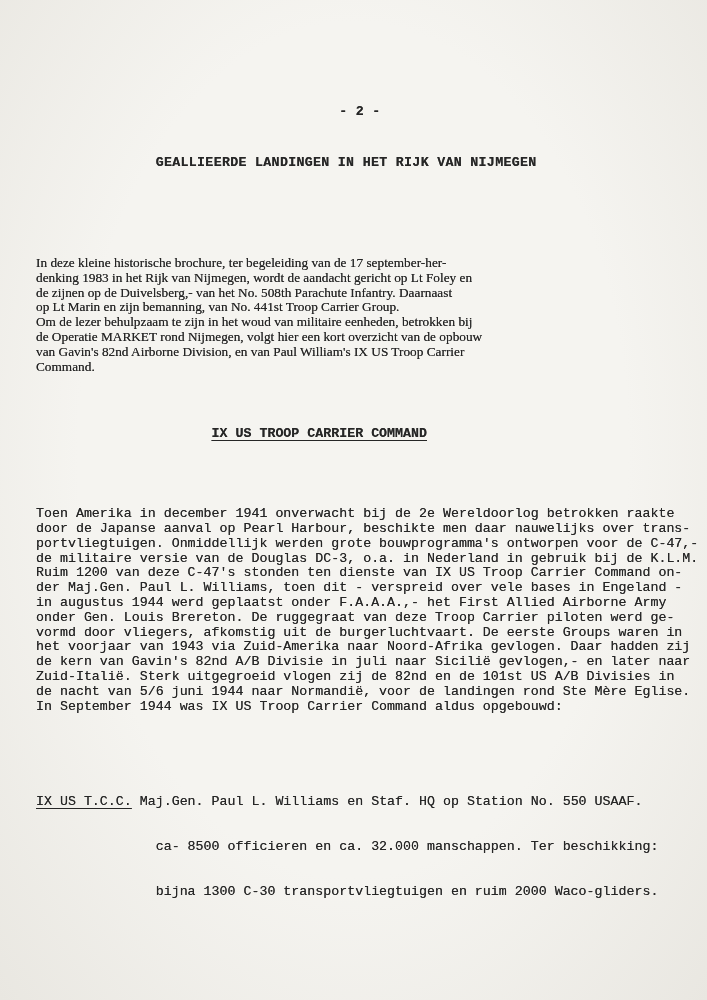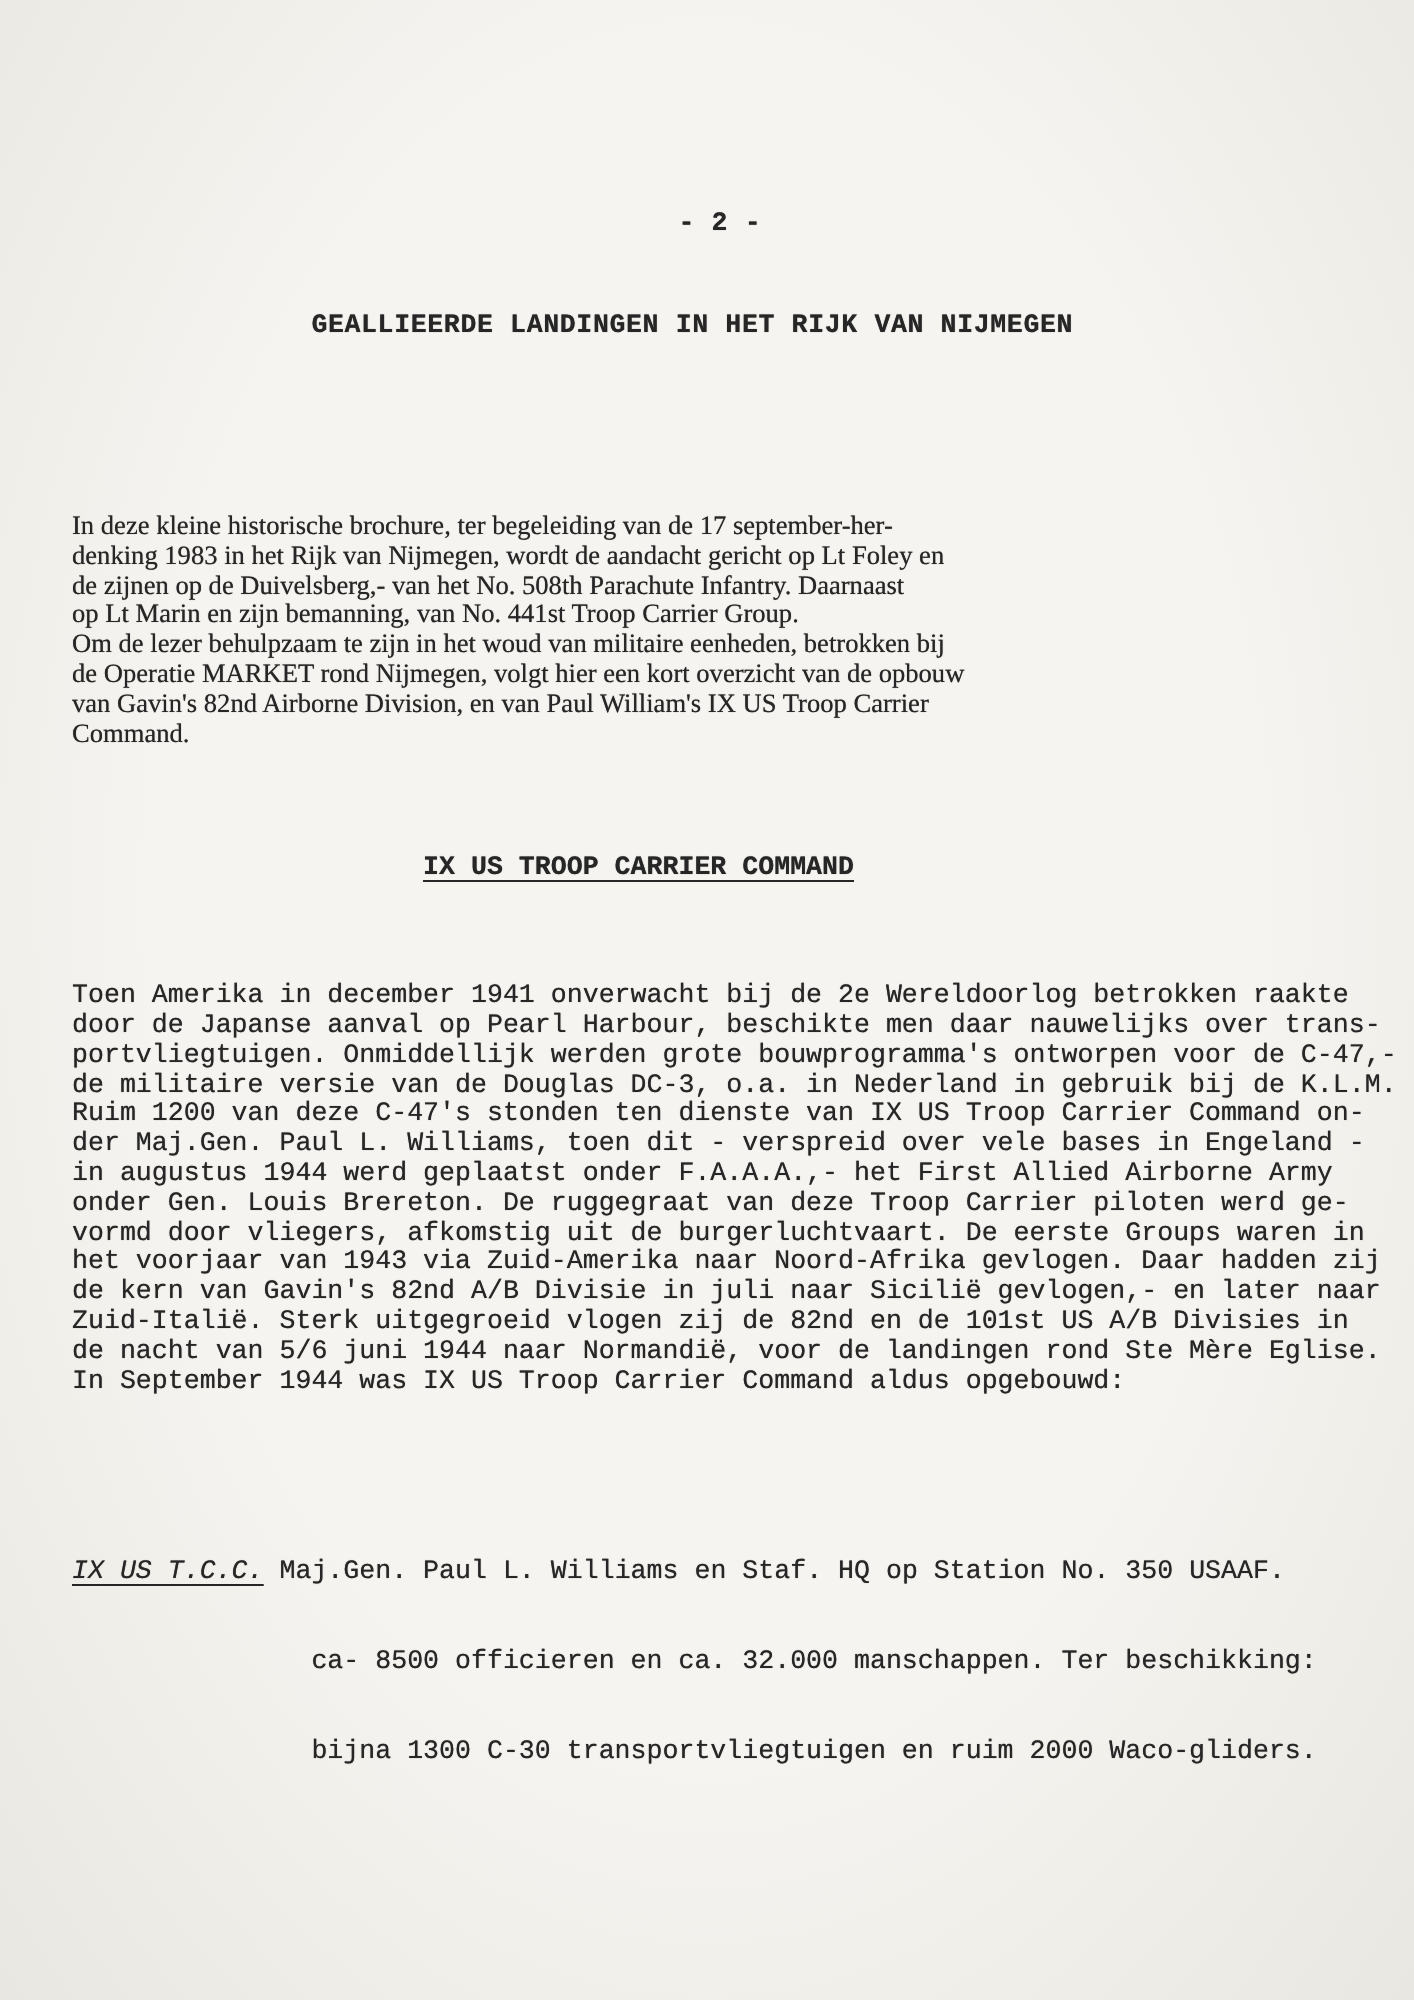--- a/index.html
+++ b/index.html
@@ -23,24 +23,24 @@
   .hdr{margin-bottom:8px;}
   .ind-pagenum{padding-left:38ch;}
   .ind-title{padding-left:15ch;}
   .ind-subtitle{padding-left:30ch;}
   
   .para .line{line-height:14.8px;}
   .para1{margin-bottom:8px;font-family:Liberation Serif, serif;}
   .para2{margin-bottom:5px;}
   .heading{
     line-height:14.8px;font-weight:bold;padding-left:22ch;
-    margin-bottom:4px;
+    margin-bottom:20px;
   }
   .heading span{text-decoration:underline;text-underline-offset:3px;}
-  .u{text-decoration:underline;text-underline-offset:3px;font-style:italic;}
+  .u{text-decoration:underline;text-underline-offset:3px;}
   
   .tcc{margin-bottom:6px;}
   .tcc .line{line-height:15px;}
   .tcc-cont{padding-left:15ch;}
 </style>
 </head>
 <body>
 
 <div class="page">
 
@@ -49,21 +49,21 @@
     <div class="line ind-title">GEALLIEERDE LANDINGEN IN HET RIJK VAN NIJMEGEN</div>
   </div>
 
   <div class="para para1"><div class="line">In deze kleine historische brochure, ter begeleiding van de 17 september-her-</div><div class="line">denking 1983 in het Rijk van Nijmegen, wordt de aandacht gericht op Lt Foley en</div><div class="line">de zijnen op de Duivelsberg,- van het No. 508th Parachute Infantry. Daarnaast</div><div class="line">op Lt Marin en zijn bemanning, van No. 441st Troop Carrier Group.</div><div class="line">Om de lezer behulpzaam te zijn in het woud van militaire eenheden, betrokken bij</div><div class="line">de Operatie MARKET rond Nijmegen, volgt hier een kort overzicht van de opbouw</div><div class="line">van Gavin's 82nd Airborne Division, en van Paul William's IX US Troop Carrier</div><div class="line">Command.</div></div>
 
   <div class="heading"><span>IX US TROOP CARRIER COMMAND</span></div>
 
   <div class="para para2"><div class="line">Toen Amerika in december 1941 onverwacht bij de 2e Wereldoorlog betrokken raakte</div><div class="line">door de Japanse aanval op Pearl Harbour, beschikte men daar nauwelijks over trans-</div><div class="line">portvliegtuigen. Onmiddellijk werden grote bouwprogramma's ontworpen voor de C-47,-</div><div class="line">de militaire versie van de Douglas DC-3, o.a. in Nederland in gebruik bij de K.L.M.</div><div class="line">Ruim 1200 van deze C-47's stonden ten dienste van IX US Troop Carrier Command on-</div><div class="line">der Maj.Gen. Paul L. Williams, toen dit - verspreid over vele bases in Engeland -</div><div class="line">in augustus 1944 werd geplaatst onder F.A.A.A.,- het First Allied Airborne Army</div><div class="line">onder Gen. Louis Brereton. De ruggegraat van deze Troop Carrier piloten werd ge-</div><div class="line">vormd door vliegers, afkomstig uit de burgerluchtvaart. De eerste Groups waren in</div><div class="line">het voorjaar van 1943 via Zuid-Amerika naar Noord-Afrika gevlogen. Daar hadden zij</div><div class="line">de kern van Gavin's 82nd A/B Divisie in juli naar Sicilië gevlogen,- en later naar</div><div class="line">Zuid-Italië. Sterk uitgegroeid vlogen zij de 82nd en de 101st US A/B Divisies in</div><div class="line">de nacht van 5/6 juni 1944 naar Normandië, voor de landingen rond Ste Mère Eglise.</div><div class="line">In September 1944 was IX US Troop Carrier Command aldus opgebouwd:</div></div>
 
   <div class="tcc">
-    <div class="line"><span class="u">IX US T.C.C.</span><span> Maj.Gen. Paul L. Williams en Staf. HQ op Station No. 350 USAAF.</span></div>
+    <div class="line"><span class="u">IX US T.C.C.</span><span> Maj.Gen. Paul L. Williams en Staf. HQ op Station No. 550 USAAF.</span></div>
     <div class="line tcc-cont">ca- 8500 officieren en ca. 32.000 manschappen. Ter beschikking:</div>
     <div class="line tcc-cont">bijna 1300 C-30 transportvliegtuigen en ruim 2000 Waco-gliders.</div>
   </div>
 
   
 
   
 
   
 

